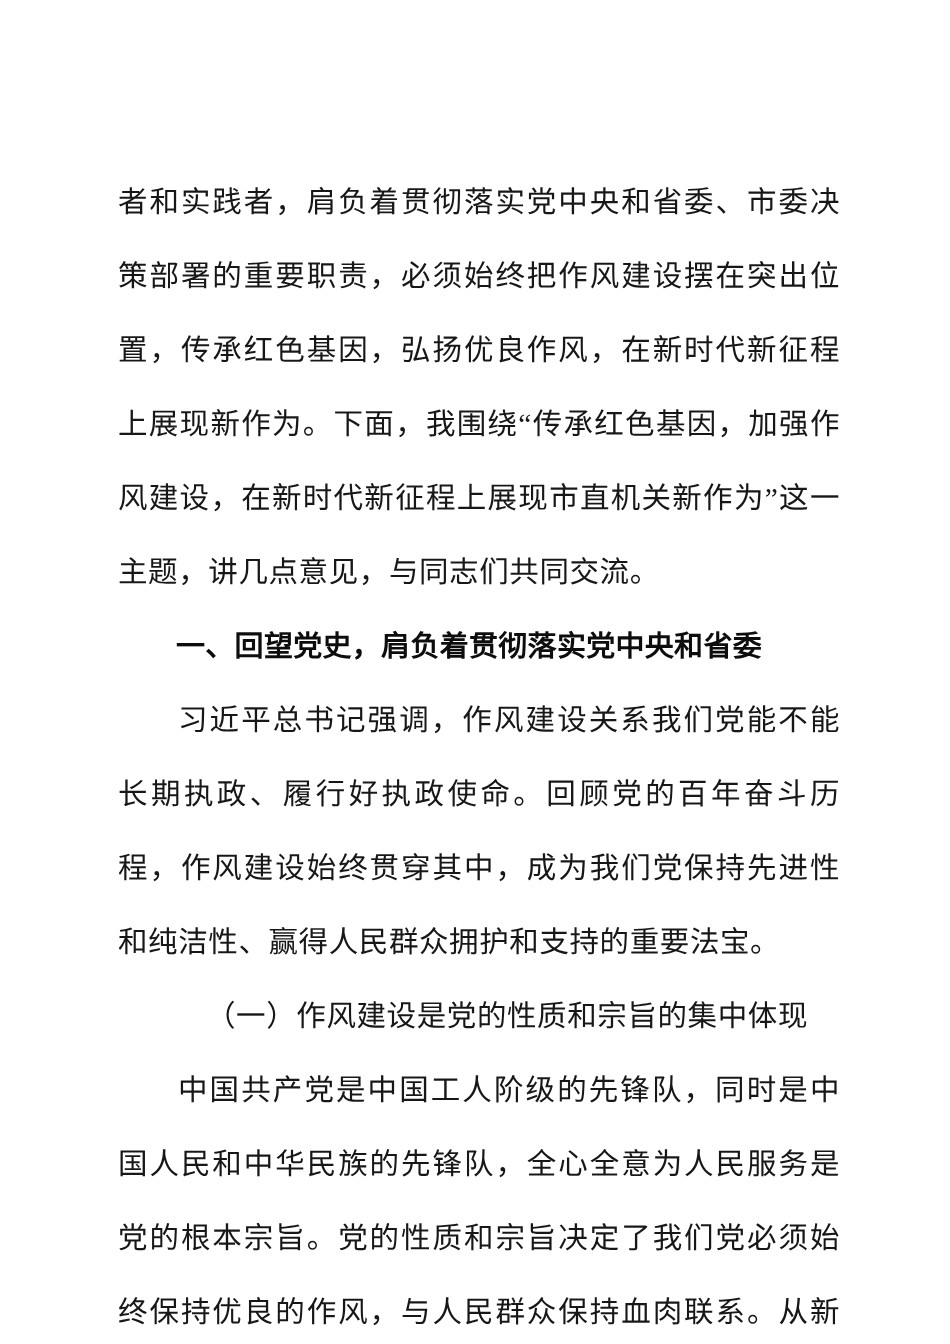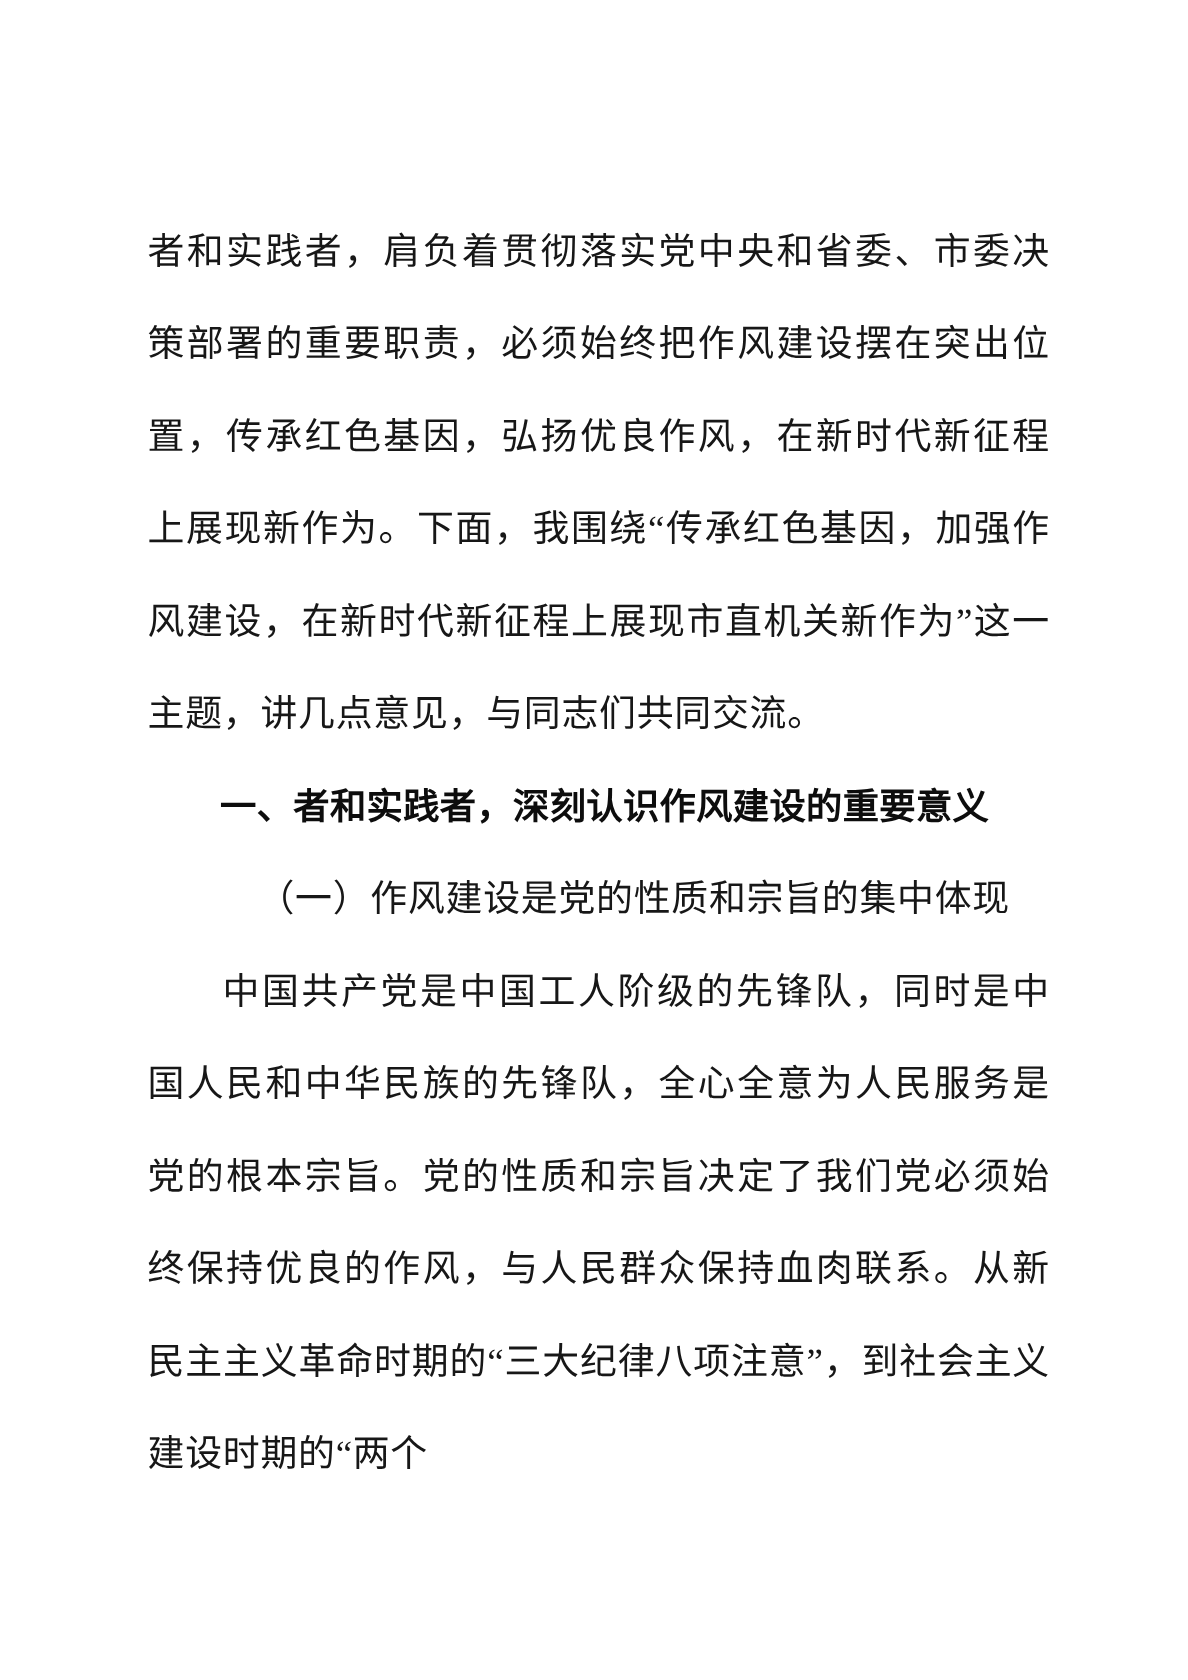--- a/index.html
+++ b/index.html
@@ -76,21 +76,22 @@
   }
 </style>
 </head>
 <body>
 
 <div id="page">
   <div class="doc-body">
 
     <p class="body-para no-indent">者和实践者，肩负着贯彻落实党中央和省委、市委决策部署的重要职责，必须始终把作风建设摆在突出位置，传承红色基因，弘扬优良作风，在新时代新征程上展现新作为。下面，我围绕“传承红色基因，加强作风建设，在新时代新征程上展现市直机关新作为”这一主题，讲几点意见，与同志们共同交流。</p>
 
-    <h2 class="heading-1">一、者和实践者，深刻认识作风建设的重要意义</h2>
+    <h2 class="heading-1">一、回望党史，肩负着贯彻落实党中央和省委</h2>
 
+    <p class="body-para">习近平总书记强调，作风建设关系我们党能不能长期执政、履行好执政使命。回顾党的百年奋斗历程，作风建设始终贯穿其中，成为我们党保持先进性和纯洁性、赢得人民群众拥护和支持的重要法宝。</p>
 
     <h3 class="heading-2">（一）作风建设是党的性质和宗旨的集中体现</h3>
 
     <p class="body-para">中国共产党是中国工人阶级的先锋队，同时是中国人民和中华民族的先锋队，全心全意为人民服务是党的根本宗旨。党的性质和宗旨决定了我们党必须始终保持优良的作风，与人民群众保持血肉联系。从新民主主义革命时期的“三大纪律八项注意”，到社会主义建设时期的“两个</p>
 
   </div>
 </div>
 
 </body></html>

